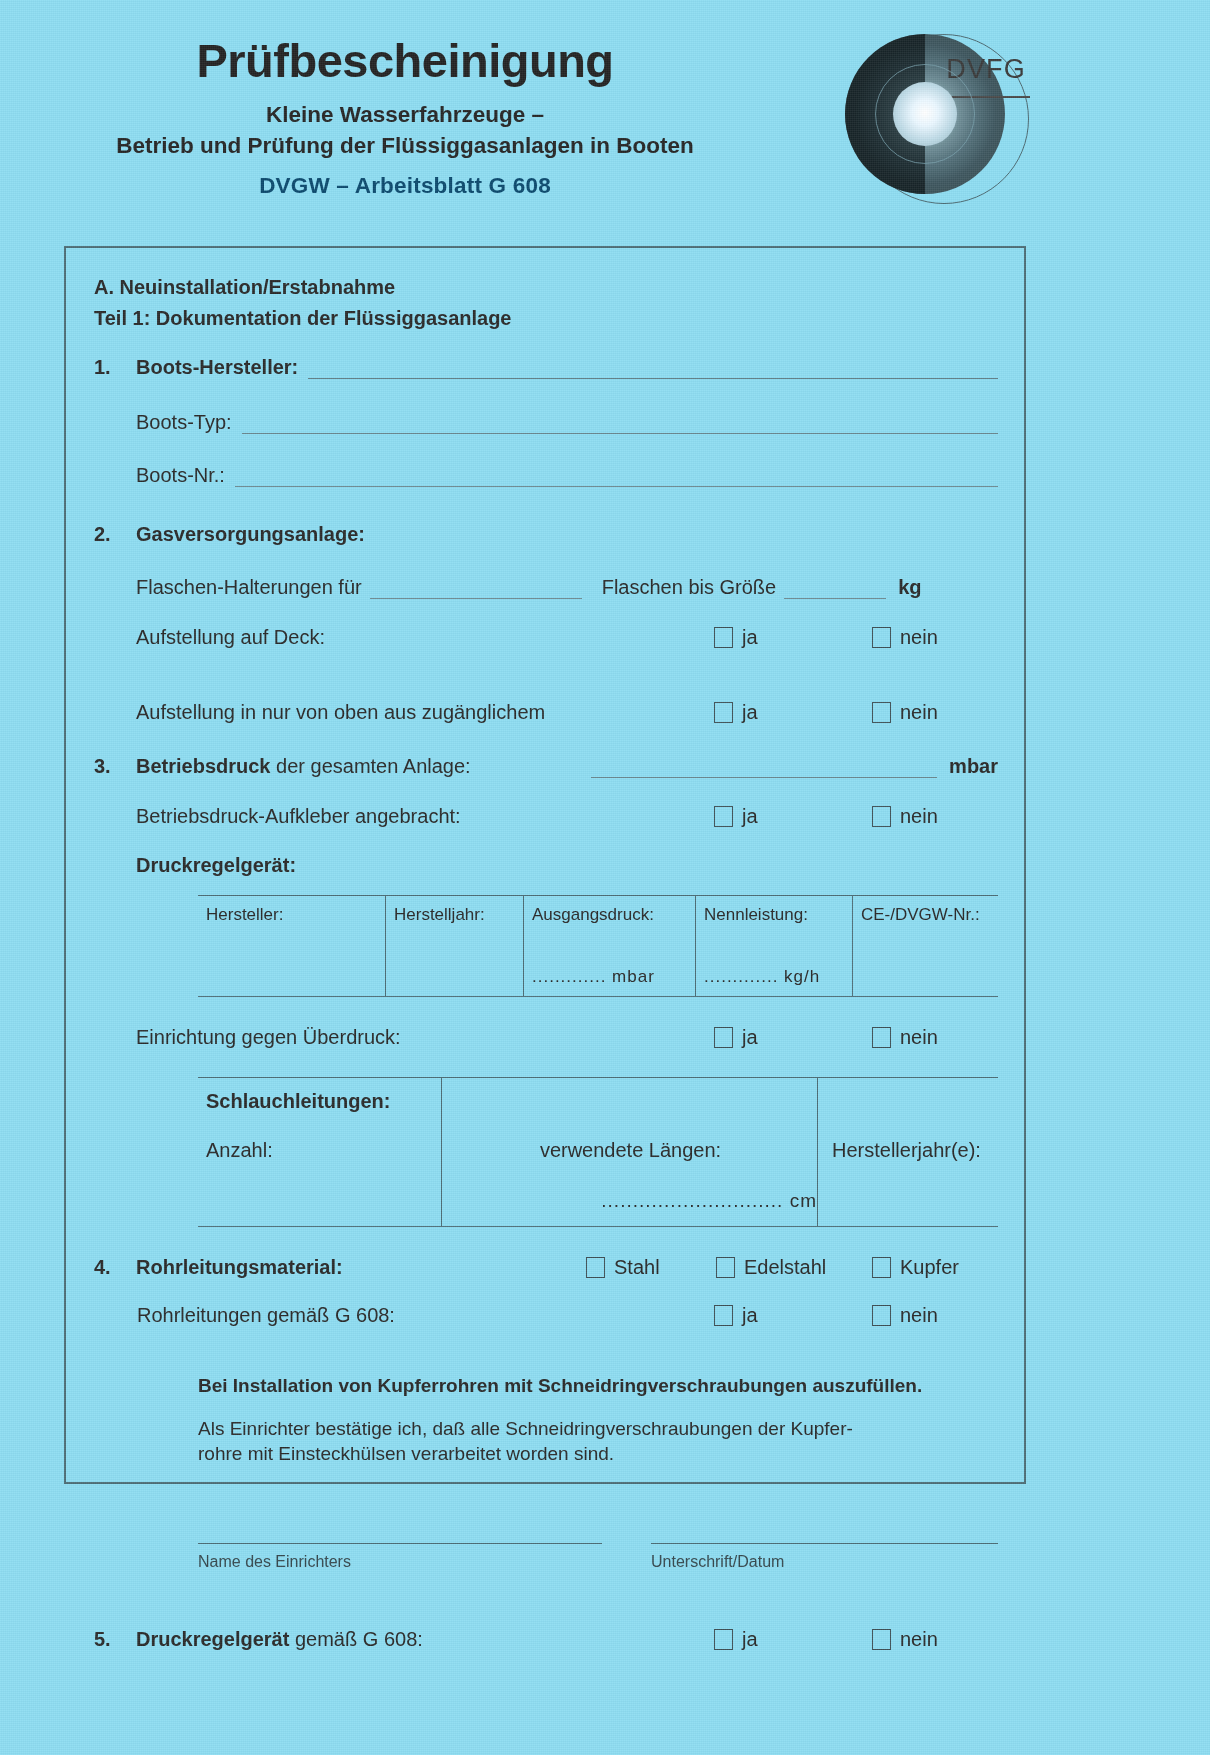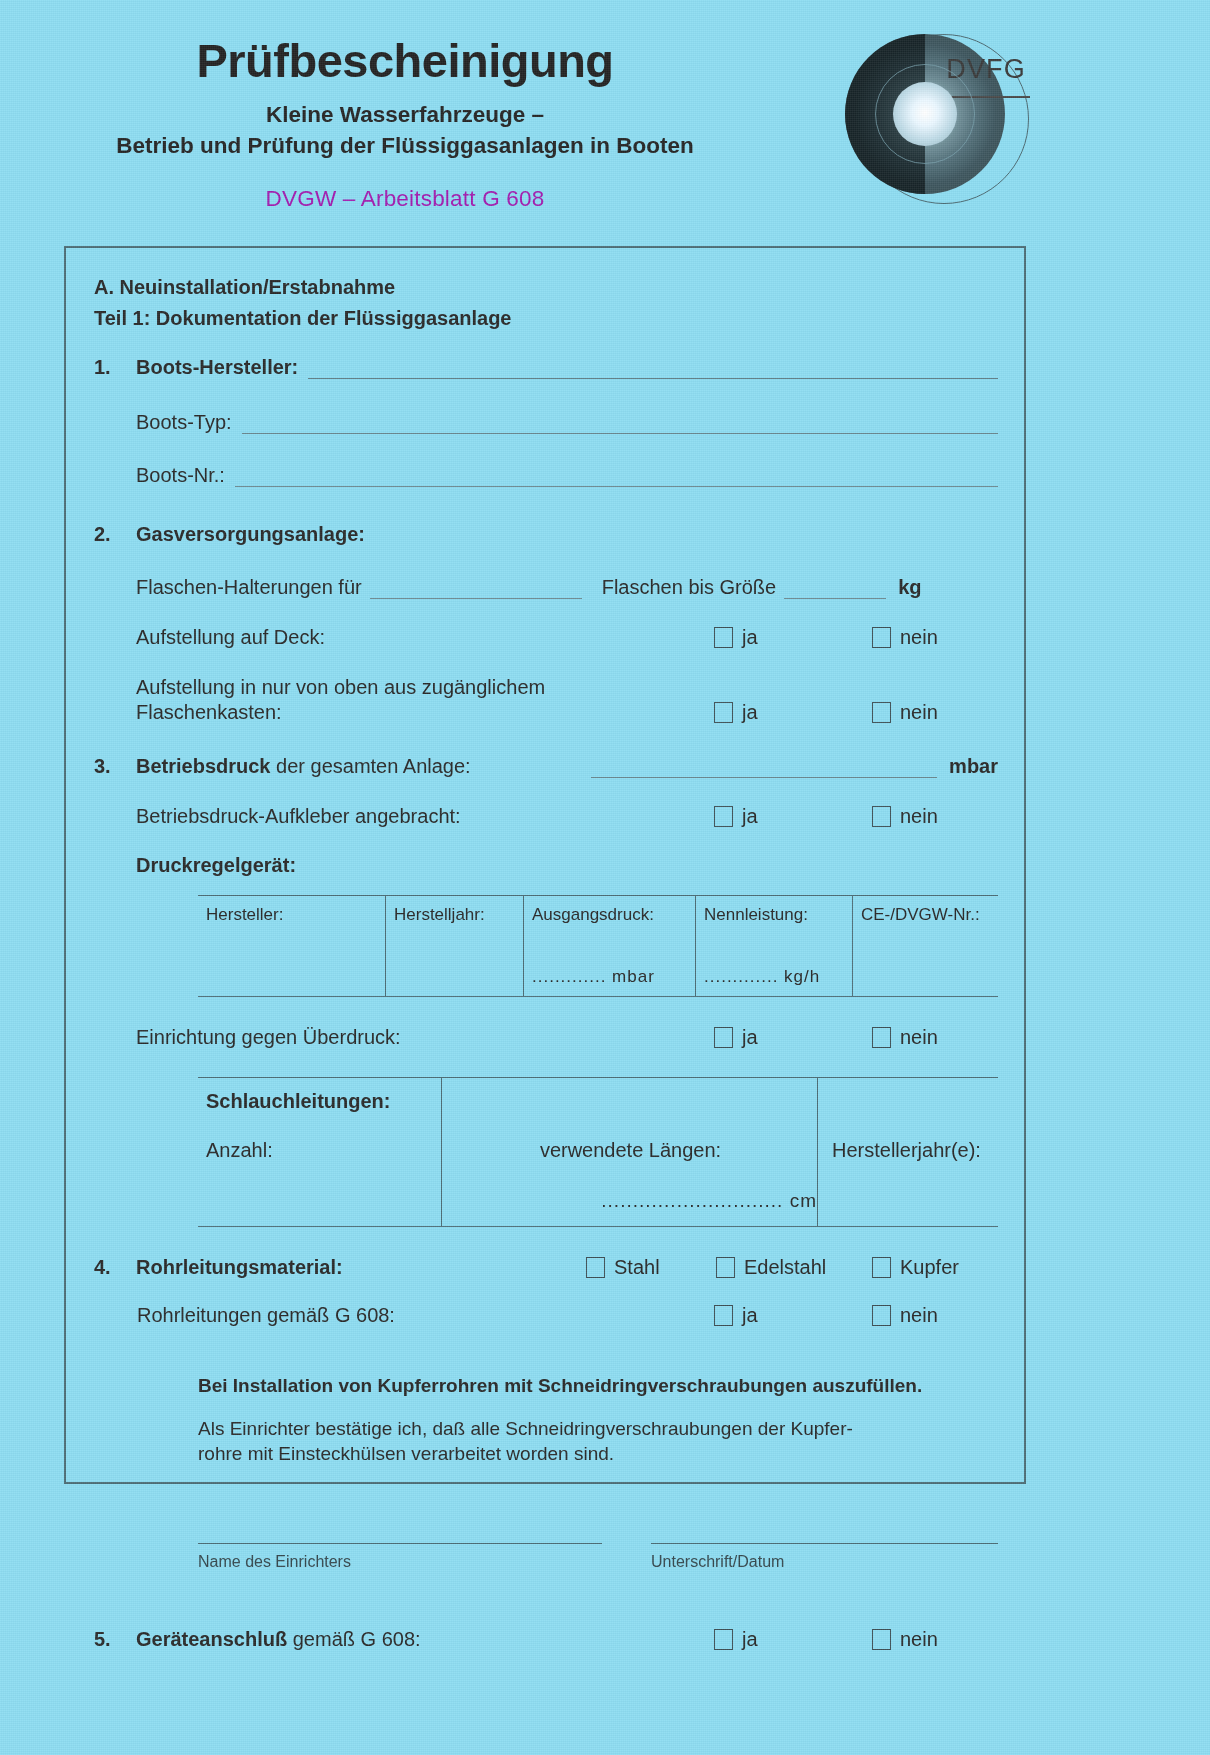--- a/index.html
+++ b/index.html
@@ -50,23 +50,23 @@
   }
   .subtitle {
     font-size: 22.5px;
     font-weight: bold;
     color: #262626;
     line-height: 1.38;
     margin: 0;
   }
   .subtitle-3 {
     font-size: 22.5px;
-    font-weight: normal;
-    color: #a21caf;
-    margin-top: 25px;
+    font-weight: bold;
+    color: #0c4a6e;
+    margin-top: 12px;
     letter-spacing: .2px;
   }
 
   
   .logo-wrap {
     position: absolute;
     left: 845px;
     top: 28px;
     width: 185px;
     height: 185px;
@@ -320,21 +320,20 @@
     <div class="cbgroup opt-col-2">
       <span class="cb"></span>
       <span class="cb-label">nein</span>
     </div>
   </div>
 
   <div class="row line-rel" style="margin-bottom:30px;height:54px;align-items:flex-end;">
     <div class="indent"></div>
     <div style="line-height:1.25;">
       <div class="lbl">Aufstellung in nur von oben aus zugänglichem</div>
-      <div class="lbl">Flaschenkasten:</div>
     </div>
     <div class="cbgroup opt-col-1" style="bottom:1px;">
       <span class="cb"></span>
       <span class="cb-label">ja</span>
     </div>
     <div class="cbgroup opt-col-2" style="bottom:1px;">
       <span class="cb"></span>
       <span class="cb-label">nein</span>
     </div>
   </div>
@@ -454,21 +453,21 @@
     </div>
     <div style="flex:1 1 auto;">
       <div class="sig-line"></div>
       <div class="sig-lbl" style="margin-top:9px;">Unterschrift/Datum</div>
     </div>
   </div>
 
   <div class="row line-rel" style="margin-top:54px;height:26px;">
     <div class="num">5.</div>
     <div class="lbl">
-      <span class="lbl-b">Geräteanschluß</span><span> gemäß G 608:</span>
+      <span class="lbl-b">Druckregelgerät</span><span> gemäß G 608:</span>
     </div>
     <div class="cbgroup opt-col-1">
       <span class="cb"></span>
       <span class="cb-label">ja</span>
     </div>
     <div class="cbgroup opt-col-2">
       <span class="cb"></span>
       <span class="cb-label">nein</span>
     </div>
   </div>

